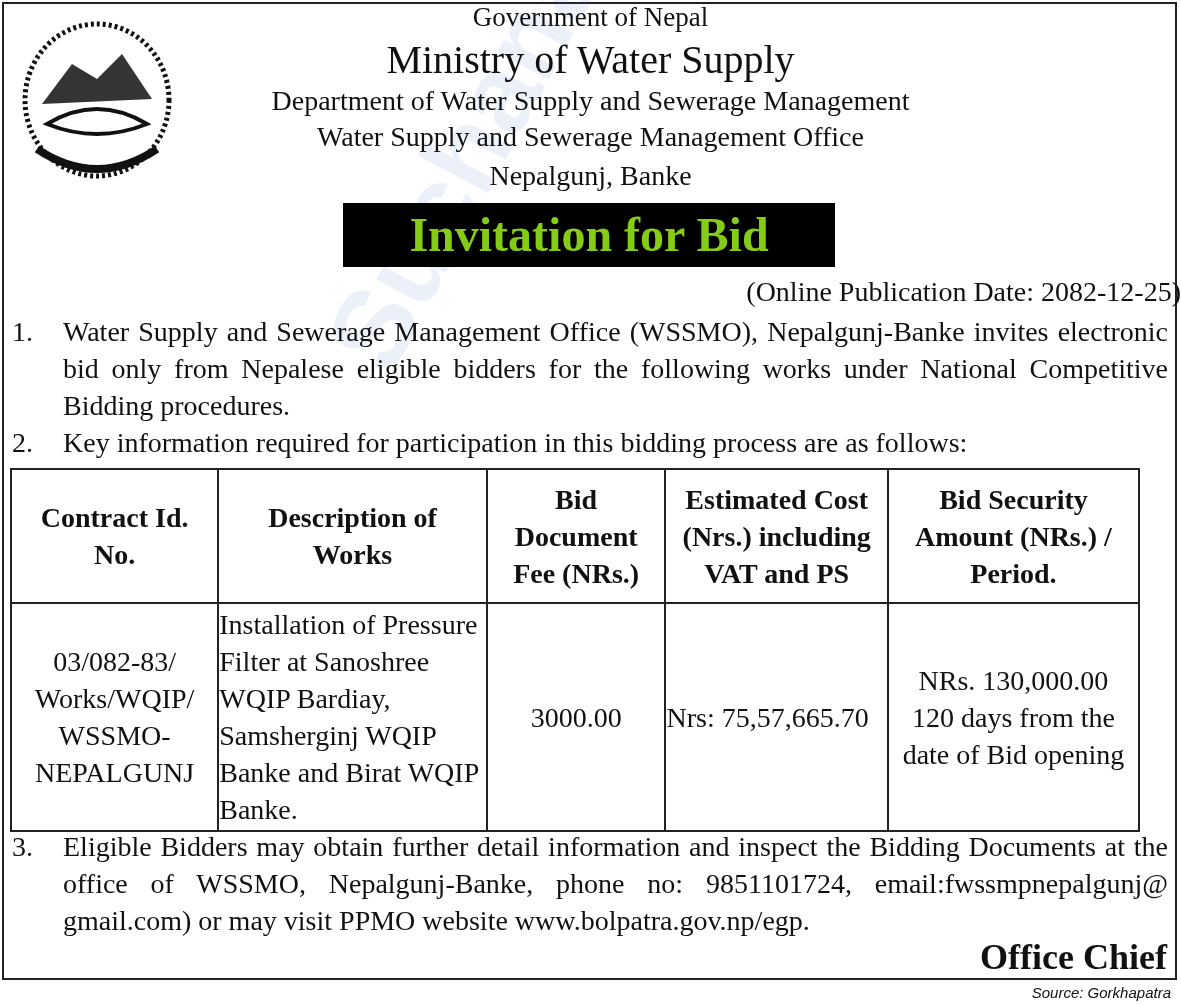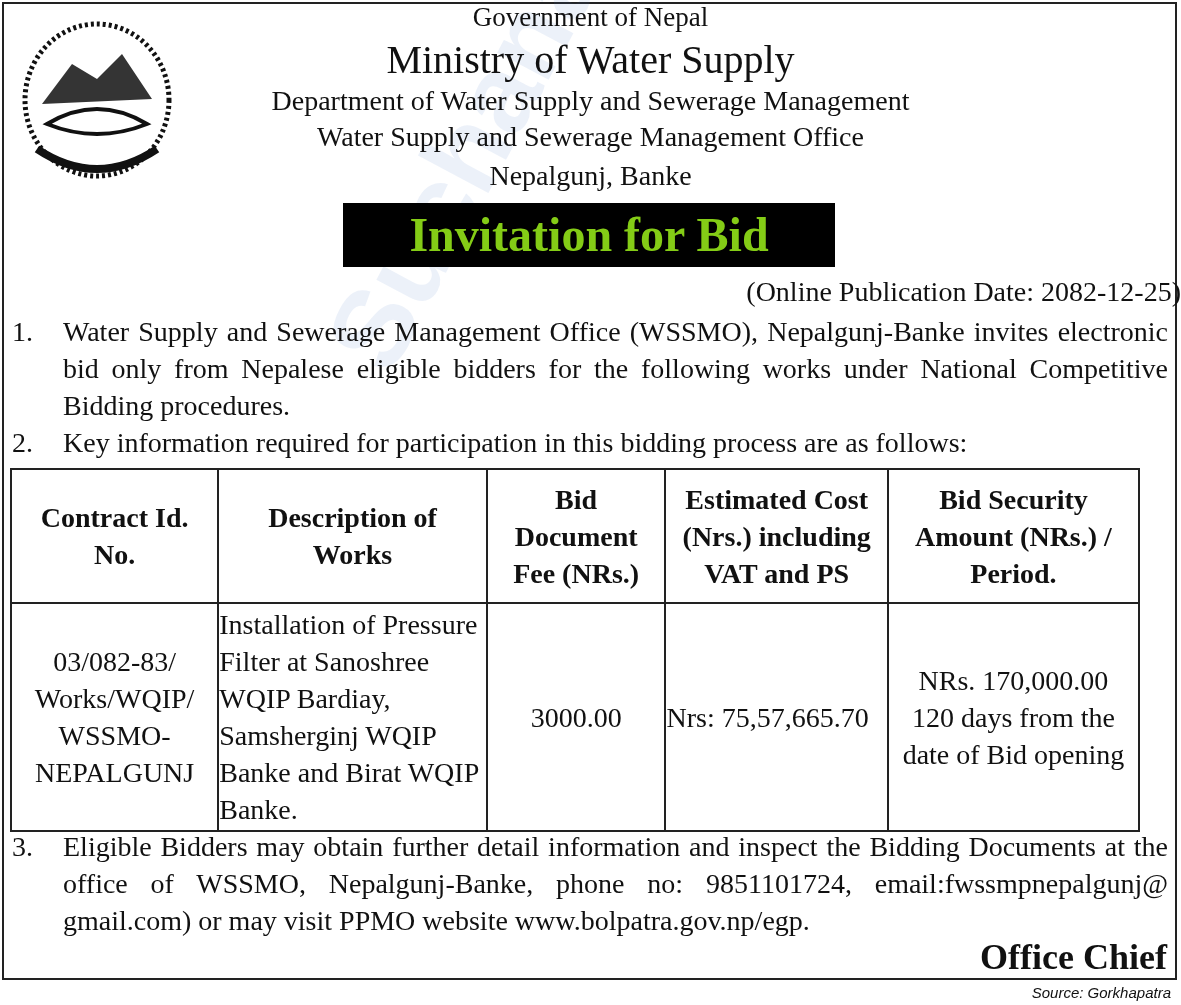--- a/index.html
+++ b/index.html
@@ -74,21 +74,21 @@
       <th class="c4">Estimated Cost (Nrs.) including VAT and PS</th>
       <th class="c5">Bid Security Amount (NRs.) / Period.</th>
     </tr>
   </thead>
   <tbody>
     <tr>
       <td>03/082-83/ Works/WQIP/ WSSMO- NEPALGUNJ</td>
       <td class="left">Installation of Pressure Filter at Sanoshree WQIP Bardiay, Samsherginj WQIP Banke and Birat WQIP Banke.</td>
       <td>3000.00</td>
       <td class="left">Nrs: 75,57,665.70</td>
-      <td>NRs. 170,000.00 120 days from the date of Bid opening</td>
+      <td>NRs. 130,000.00 120 days from the date of Bid opening</td>
     </tr>
   </tbody>
 </table>
 
 <div class="para p3">
   <span class="num">3.</span>
   <div class="txt">Eligible Bidders may obtain further detail information and inspect the Bidding Documents at the office of WSSMO, Nepalgunj-Banke, phone no: 9851101724, email:fwssmpnepalgunj@ gmail.com) or may visit PPMO website www.bolpatra.gov.np/egp.</div>
 </div>
 
 <div class="signature">Office Chief</div>

